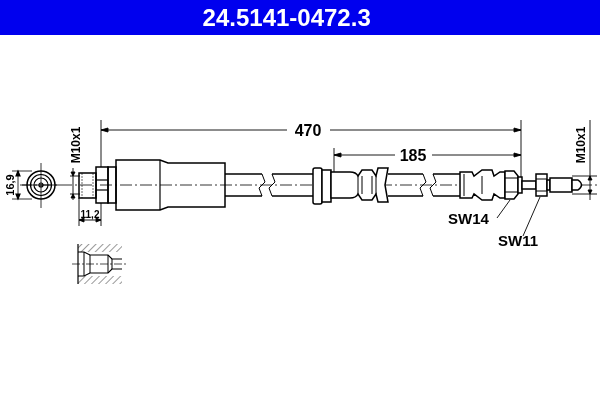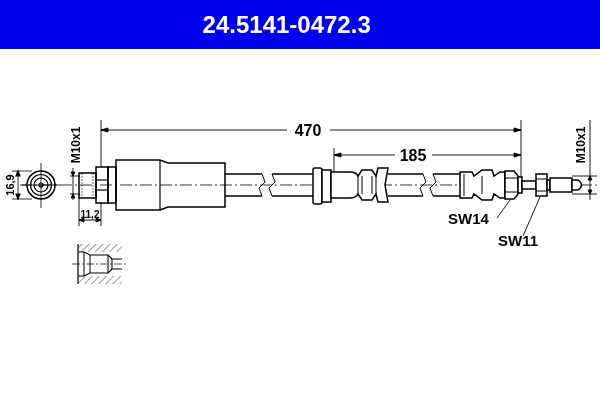--- a/index.html
+++ b/index.html
@@ -1,17 +1,17 @@
 <!DOCTYPE html>
 <html><head>
 <meta charset="utf-8">
 <style>
   html, body { margin:0; padding:0; background:#fff; }
   body { width:600px; height:400px; position:relative; overflow:hidden; font-family:"Liberation Sans", sans-serif; }
-  .header { position:absolute; left:0; top:0; width:600px; height:49px; background:#0000ee; color:#fff; font-weight:bold; font-size:24px; display:flex; align-items:center; justify-content:center; }
+  .header { position:absolute; left:0; top:0; width:600px; height:35px; background:#0000ee; color:#fff; font-weight:bold; font-size:24px; display:flex; align-items:center; justify-content:center; }
   .header span { white-space:pre; }
   svg { position:absolute; left:0; top:0; }
   .lbl { font-family:"Liberation Sans", sans-serif; font-weight:bold; fill:#000; }
 </style>
 </head>
 <body>
 
 <div class="header">
   <span>24.5141-0472.3</span>
     <span>    </span>

